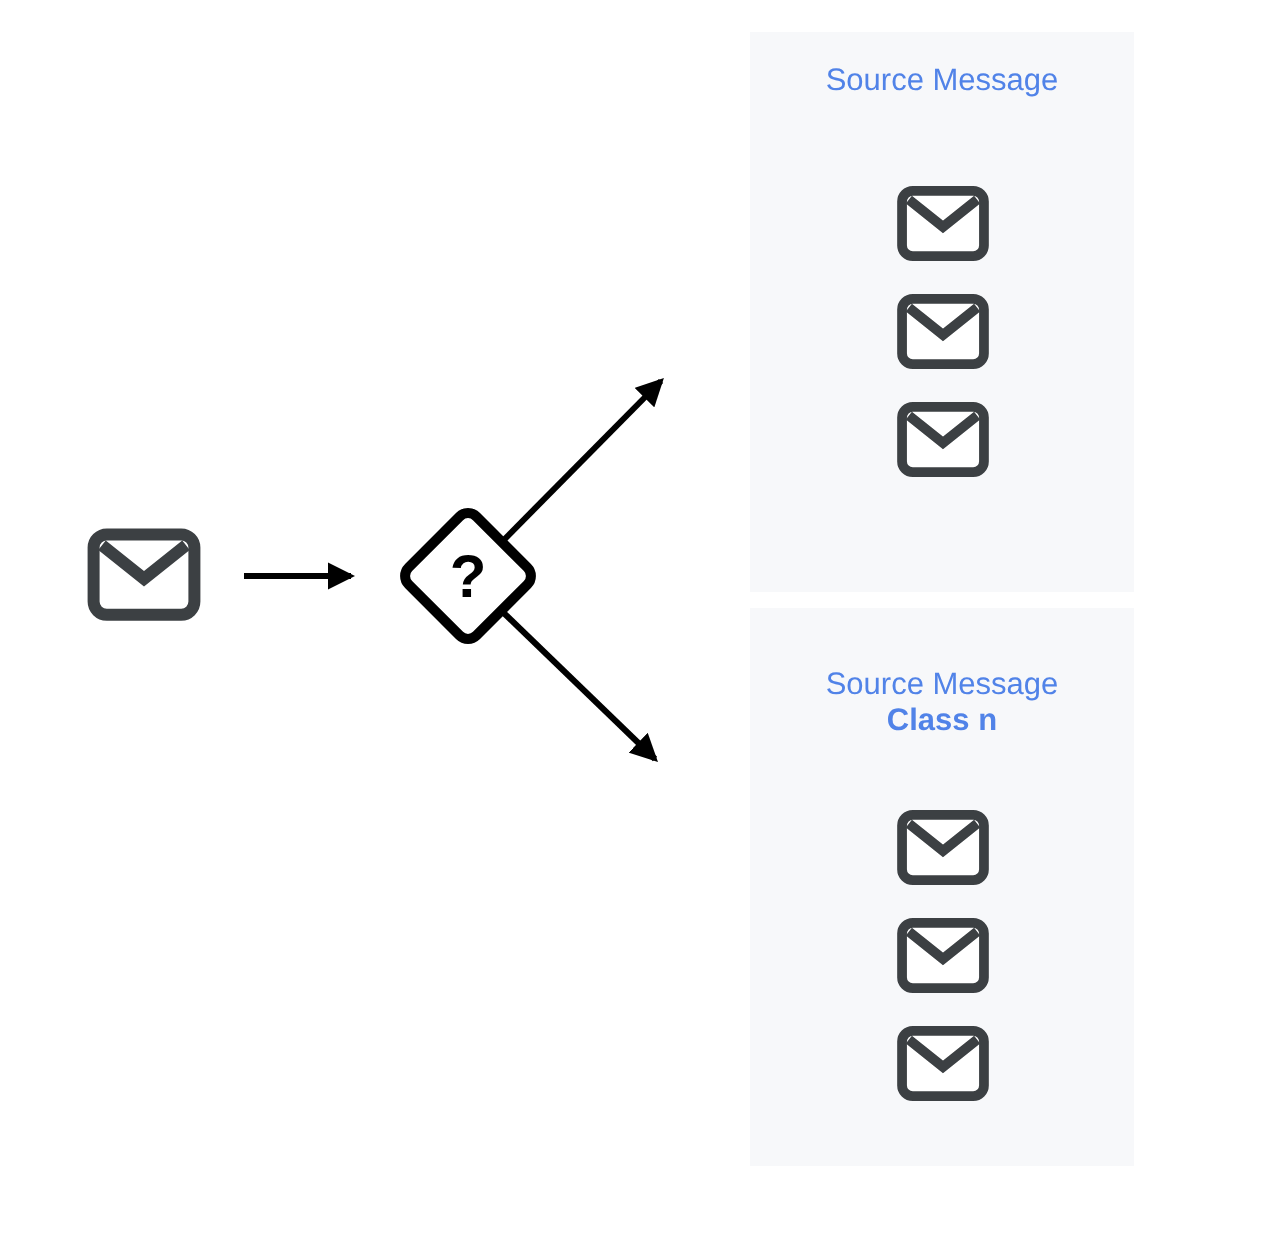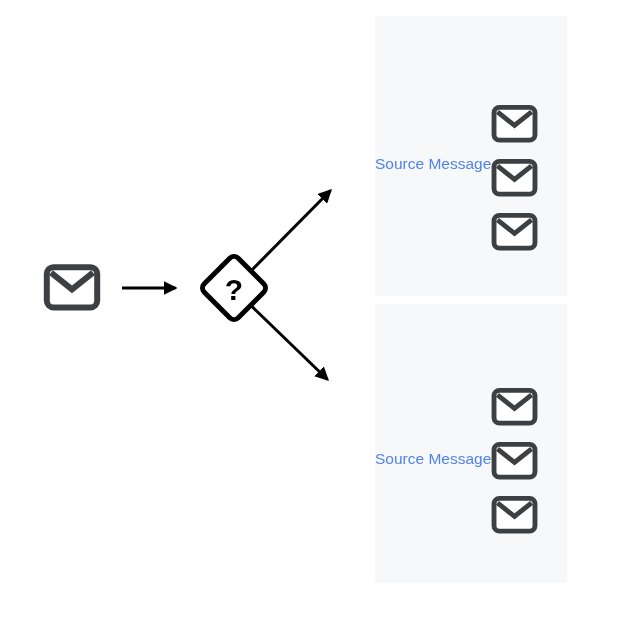--- a/index.html
+++ b/index.html
@@ -20,21 +20,21 @@
     top: 0;
     width: 631px;
     height: 620px;
   }
   .panel {
     position: absolute;
     left: 375px;
     width: 192px;
     background: #f7f8fa;
     display: flex;
-    flex-direction: row;
+    flex-direction: column;
     align-items: center;
   }
   .panel1 { top: 16px;  height: 280px; }
   .panel2 { top: 304px; height: 279px; }
   .panel-title {
     text-align: center;
     font-size: 15.5px;
     line-height: 18px;
     color: #5183e8;
   }
@@ -103,20 +103,21 @@
       </svg>
       <svg viewBox="0 0 48 40" class="env">
         <use href="#envelope-shape"></use>
       </svg>
     </div>
 </div>
 
 <div class="panel panel2">
   <div class="panel-title">
     <div class="title-line">Source Message</div>
+    <div class="title-class">Class n</div>
   </div>
   <div class="env-stack">
       <svg viewBox="0 0 48 40" class="env">
         <use href="#envelope-shape"></use>
       </svg>
       <svg viewBox="0 0 48 40" class="env">
         <use href="#envelope-shape"></use>
       </svg>
       <svg viewBox="0 0 48 40" class="env">
         <use href="#envelope-shape"></use>

